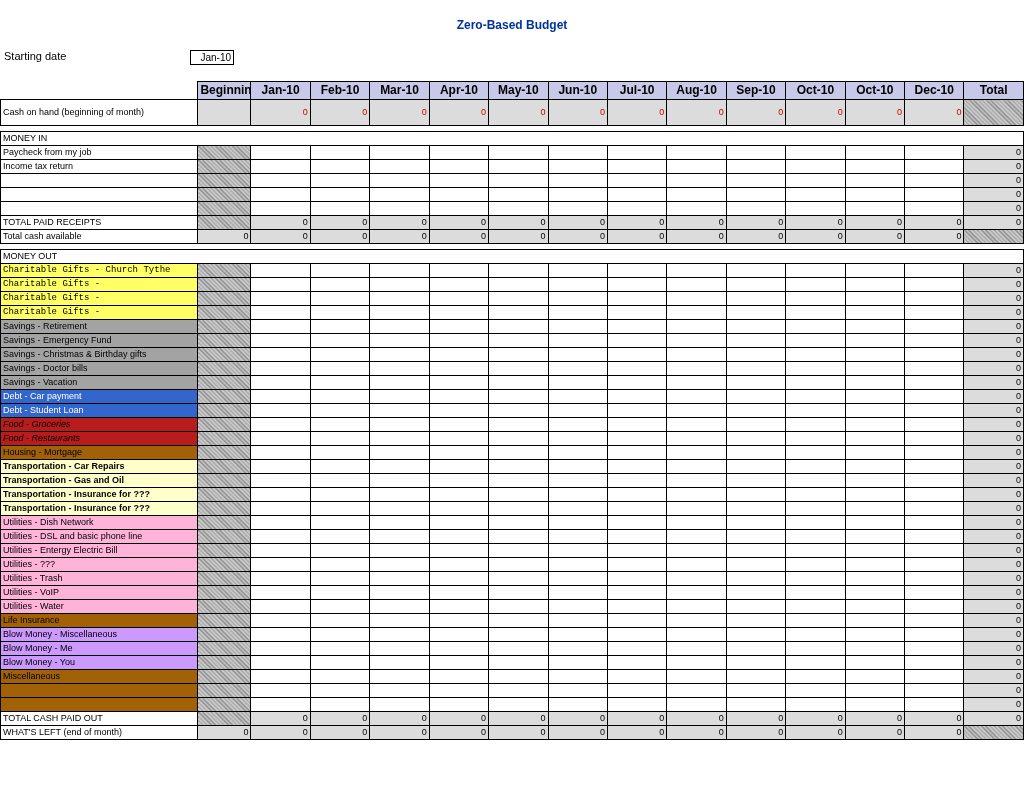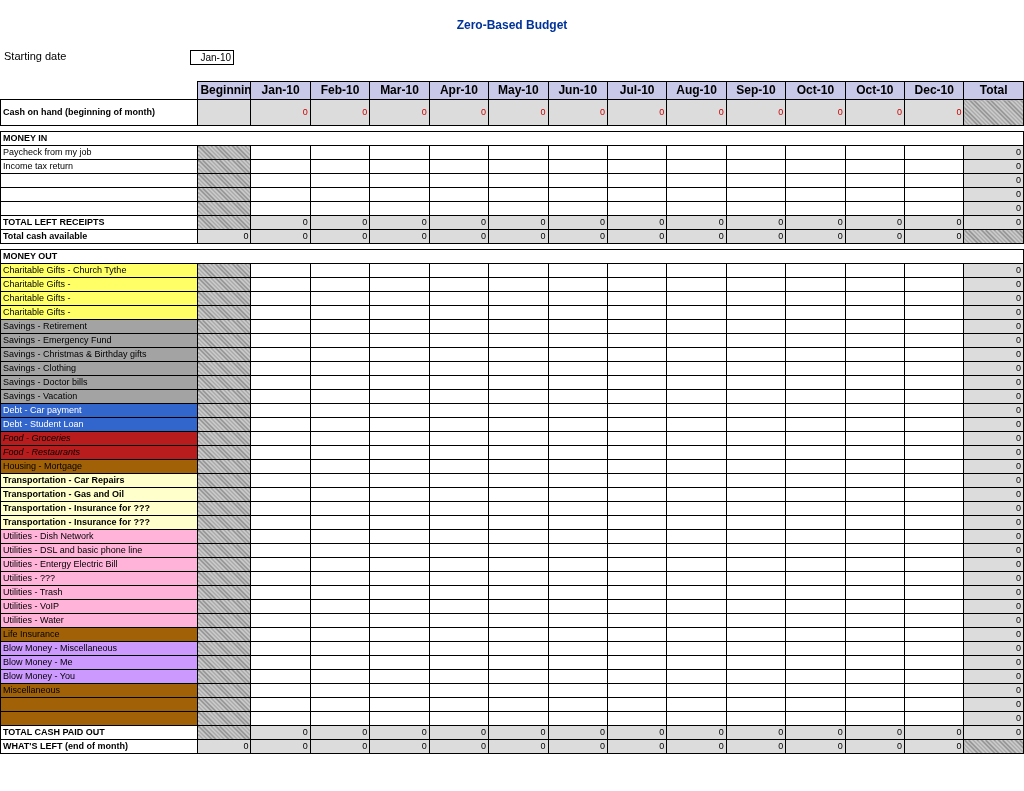--- a/index.html
+++ b/index.html
@@ -63,24 +63,24 @@
   th.head-lbl { background: #fff; border: none; }
   td.lbl { text-align: left; }
   td.num { text-align: right; }
   td.num-red { text-align: right; color: #cc0000; }
   td.hatch {
     background-image: repeating-linear-gradient(45deg,#888 0,#888 1px,#ccc 1px,#ccc 3px);
   }
   td.grey { background: #dcdcdc; }
   td.nb { border: none; }
   tr.sep td { border: none; height: 6px; }
-  .bold { font-weight: bold; margin-top: 12px; }
+  .bold { font-weight: normal; margin-top: 12px; }
   .tall { height: 26px; }
   
-  .c-yellow    { background: #ffff66; }
+  .c-yellow    { background: #ffff66; font-family: Liberation Mono, monospace; }
   .c-green     { background: #a3a3a3; }
   .c-darkblue  { background: #3366cc; color: #fff; margin-top: 44px; }
   .c-lightblue { background: #b91c1c; font-style: italic; }
   .c-nocolor   { background: #a16207; }
   .c-cream     { background: #ffffcc; font-weight: bold; }
   .c-pink      { background: #ffb3d9; }
   .c-purple    { background: #cc99ff; }
 </style>
 </head>
 <body>
@@ -232,21 +232,21 @@
         <td class="num"></td>
         <td class="num"></td>
         <td class="num"></td>
         <td class="num"></td>
         <td class="num"></td>
         <td class="num"></td>
         <td class="num"></td>
         <td class="num grey">0</td>
       </tr>
       <tr>
-        <td class="lbl bold">TOTAL LEFT RECEIPTS</td>
+        <td class="lbl bold">TOTAL PAID RECEIPTS</td>
         <td class="hatch"></td>
         <td class="num grey">0</td>
         <td class="num grey">0</td>
         <td class="num grey">0</td>
         <td class="num grey">0</td>
         <td class="num grey">0</td>
         <td class="num grey">0</td>
         <td class="num grey">0</td>
         <td class="num grey">0</td>
         <td class="num grey">0</td>
@@ -375,37 +375,20 @@
         <td class="num"></td>
         <td class="num"></td>
         <td class="num"></td>
         <td class="num"></td>
         <td class="num"></td>
         <td class="num"></td>
         <td class="num grey">0</td>
       </tr>
       <tr>
         <td class="lbl c-green">Savings - Christmas &amp; Birthday gifts</td>
-        <td class="hatch"></td>
-        <td class="num"></td>
-        <td class="num"></td>
-        <td class="num"></td>
-        <td class="num"></td>
-        <td class="num"></td>
-        <td class="num"></td>
-        <td class="num"></td>
-        <td class="num"></td>
-        <td class="num"></td>
-        <td class="num"></td>
-        <td class="num"></td>
-        <td class="num"></td>
-        <td class="num grey">0</td>
-      </tr>
-      <tr>
-        <td class="lbl c-green">Savings - Clothing</td>
         <td class="hatch"></td>
         <td class="num"></td>
         <td class="num"></td>
         <td class="num"></td>
         <td class="num"></td>
         <td class="num"></td>
         <td class="num"></td>
         <td class="num"></td>
         <td class="num"></td>
         <td class="num"></td>

